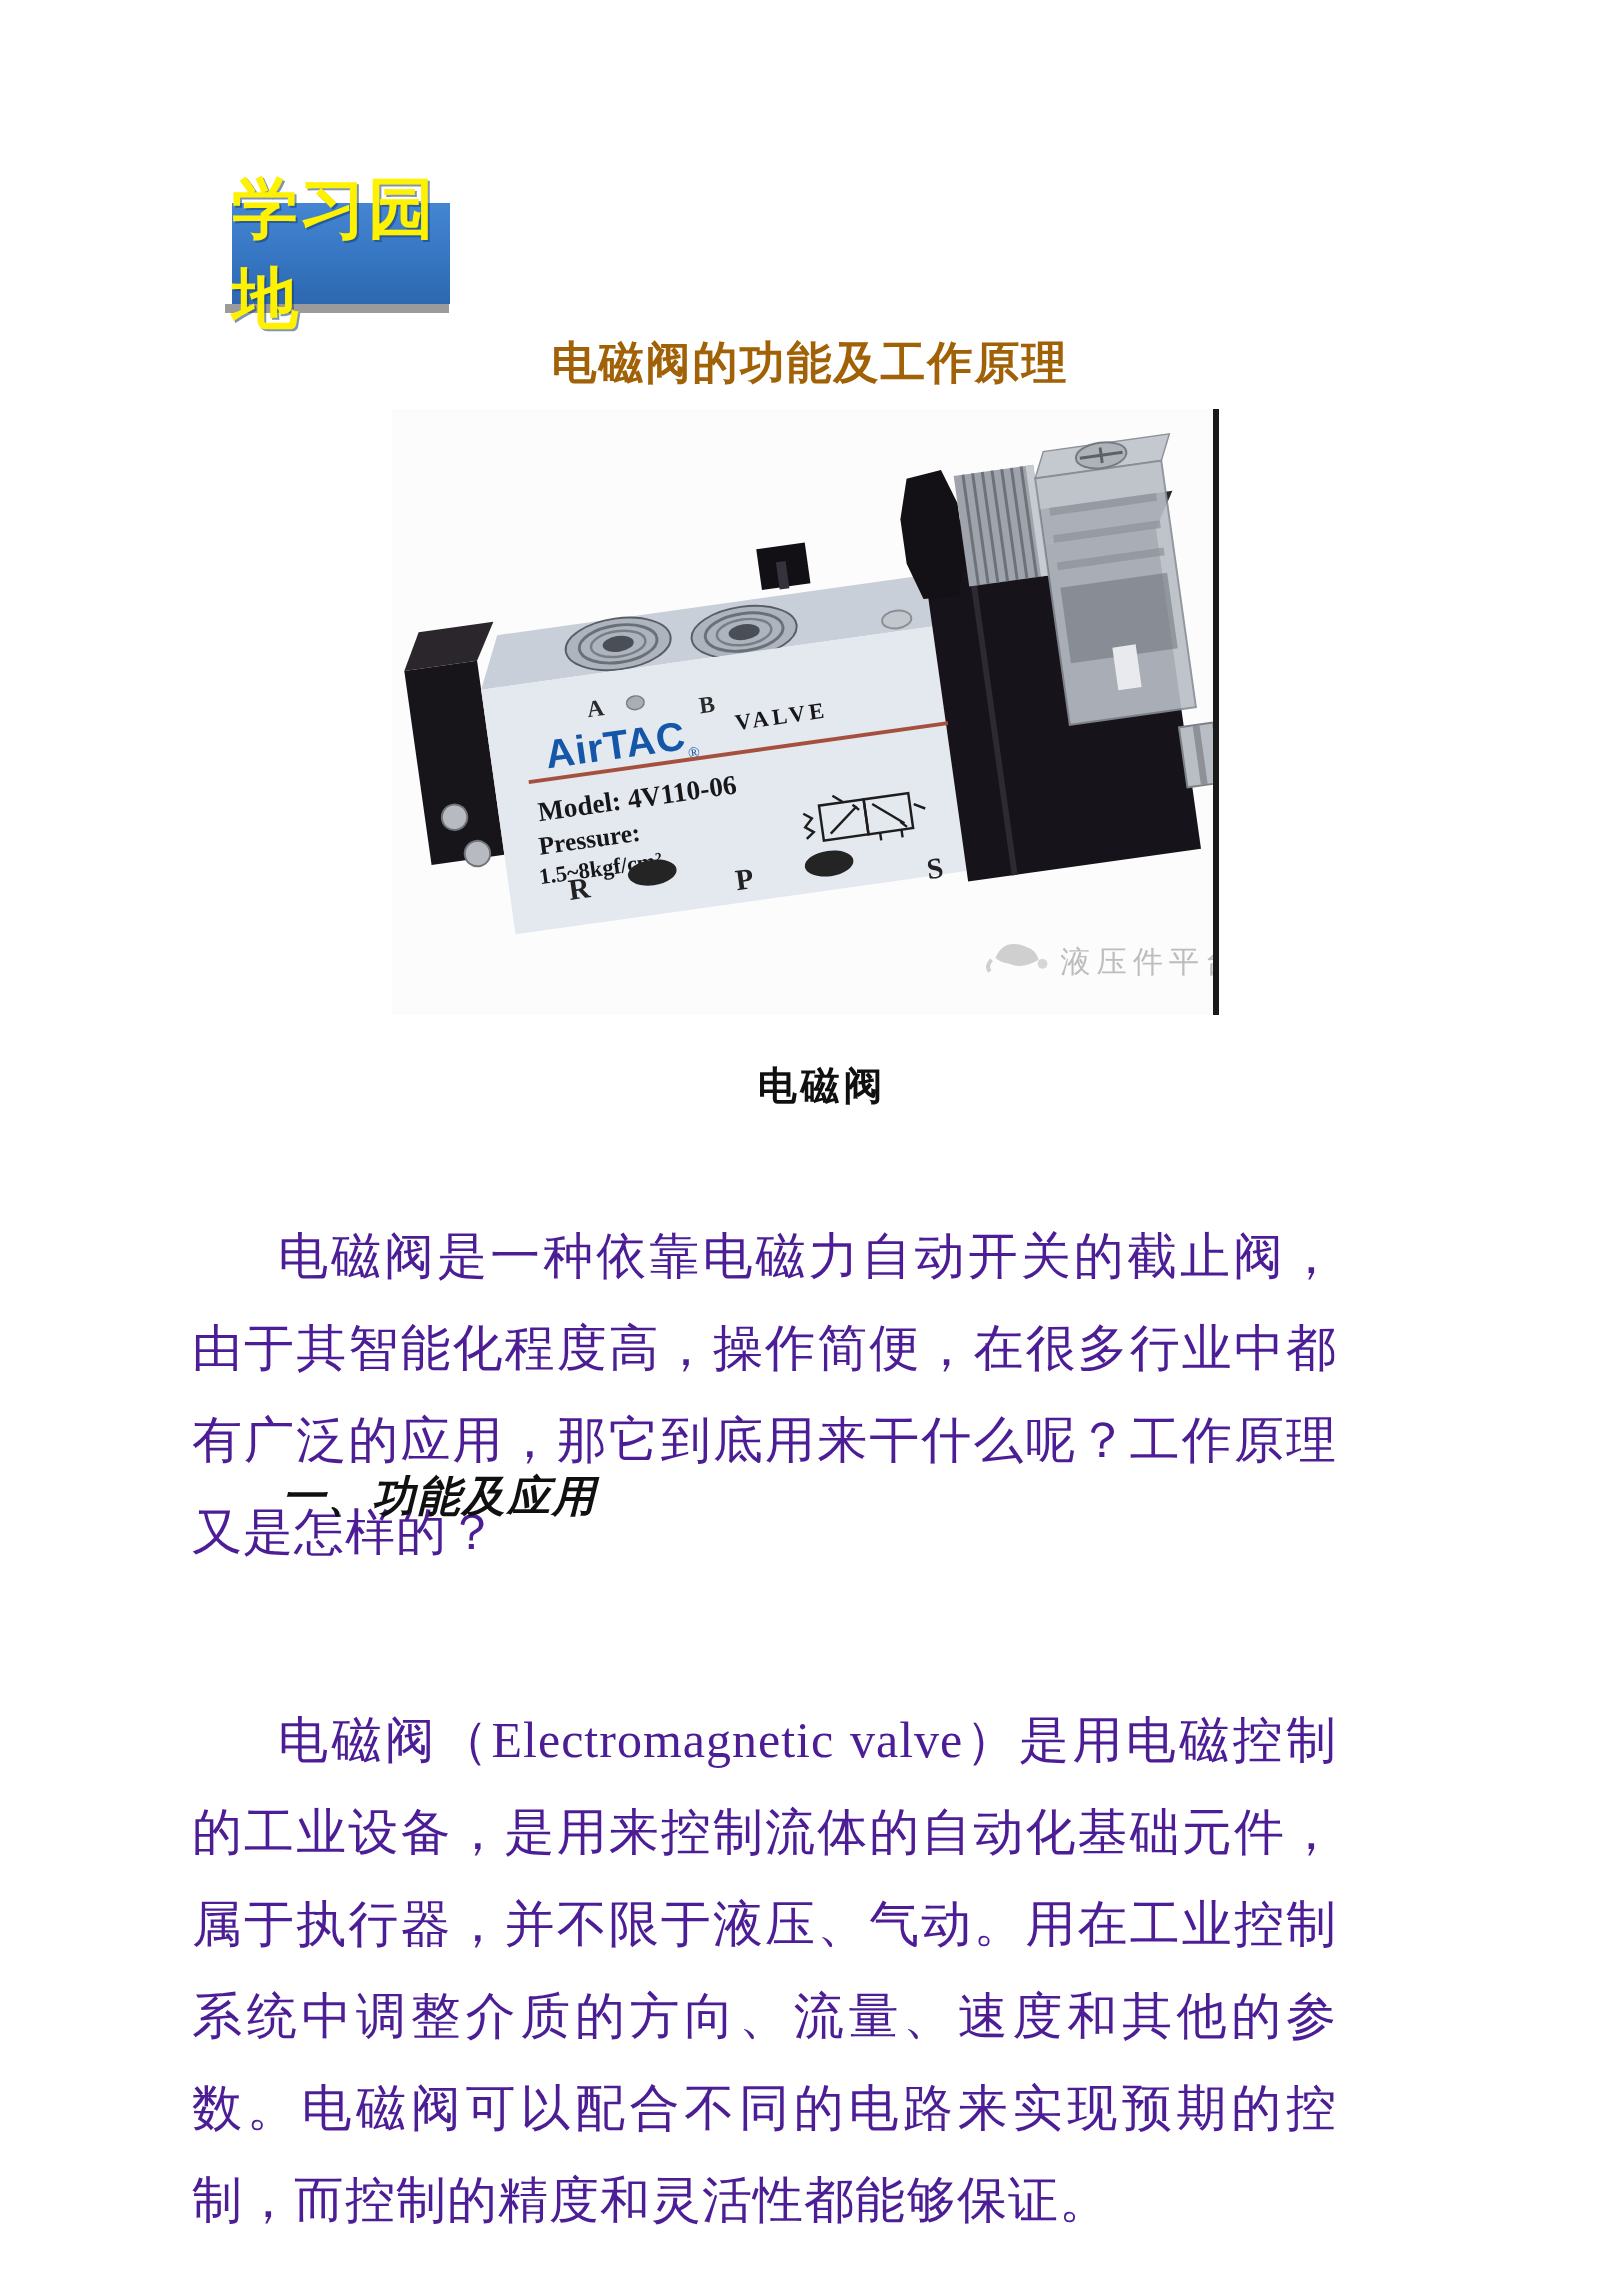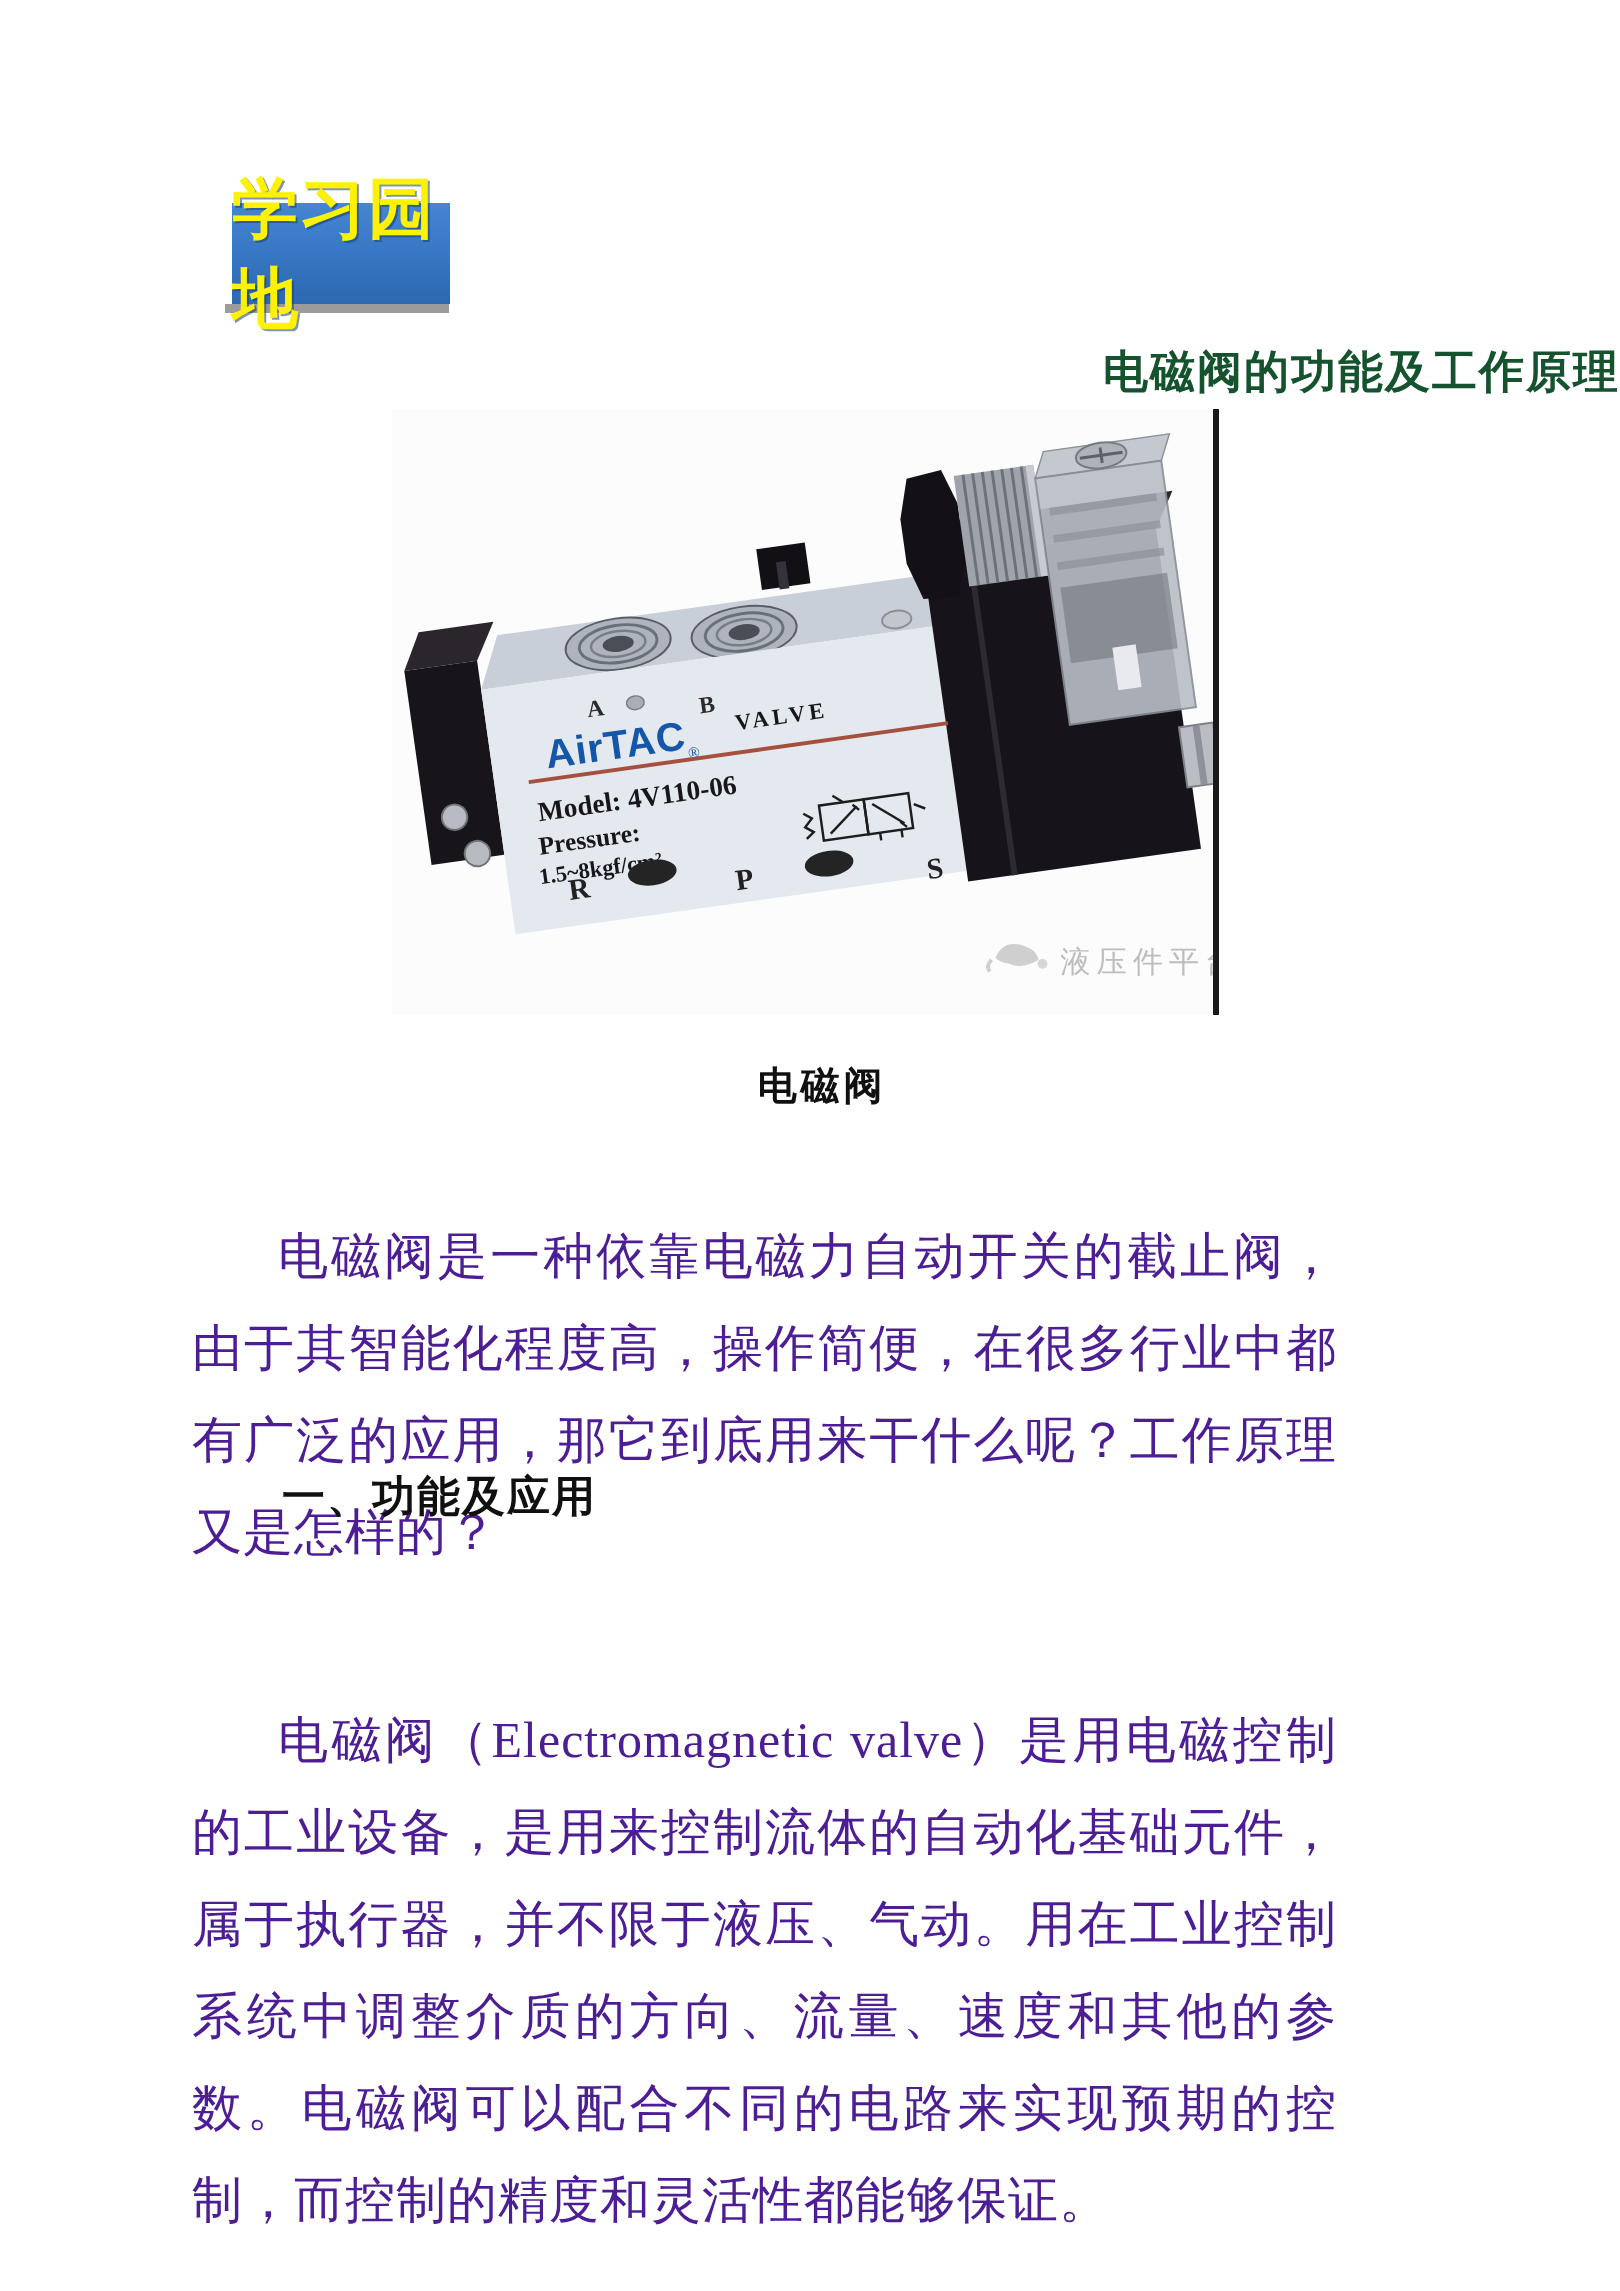--- a/index.html
+++ b/index.html
@@ -14,43 +14,43 @@
     display:flex;align-items:center;justify-content:center;
   }
   .badge-label{
     font-size:66px;font-weight:bold;color:#fef200;letter-spacing:2px;
     text-shadow:2px 2px 0 rgba(20,60,120,.55);
   }
   .badge-shadow{
     position:absolute;left:225px;top:304px;width:224px;height:8.8px;background:#9b9b9b;
   }
   .doc-title{
-    position:absolute;left:0;right:0;top:333px;text-align:right;
-    font-size:45px;font-weight:bold;color:#14532d;letter-spacing:2px;margin-top:9px;
+    position:absolute;left:0;right:0;top:333px;text-align:center;
+    font-size:45px;font-weight:bold;color:#a16207;letter-spacing:2px;
   }
   
   .photo{
     position:absolute;left:392px;top:409px;width:821px;height:606px;
     background:#fcfcfd;border-right:6.9px solid #1a1a1a;
   }
   .photo svg{display:block;}
   .caption{
     position:absolute;left:0;right:0;top:1059px;text-align:center;
     font-size:39px;font-weight:bold;color:#101010;letter-spacing:3.9px;padding-left:24px;
   }
   .para{
     position:absolute;left:192px;width:1145px;
     font-size:50px;line-height:92px;text-align:justify;color:#4c1d95;
     text-indent:86px;letter-spacing:1px;
   }
   .para-1{top:1160px;}
   .para-2{top:1644px;}
   .section-heading{
     position:absolute;left:192px;top:1468px;padding-left:90px;
-    font-size:43px;font-weight:bold;color:#101010;letter-spacing:2px;
+    font-size:43px;font-weight:bold;color:#101010;letter-spacing:2px;font-style:italic;
   }
 </style>
 </head>
 <body>
 
 <div class="page">
 
   <div class="badge-shadow"></div>
   <div class="badge">
     <span class="badge-label">学习园地</span>

